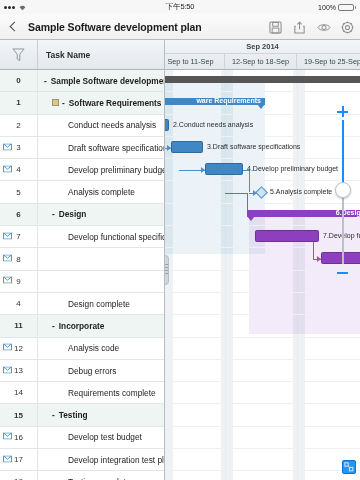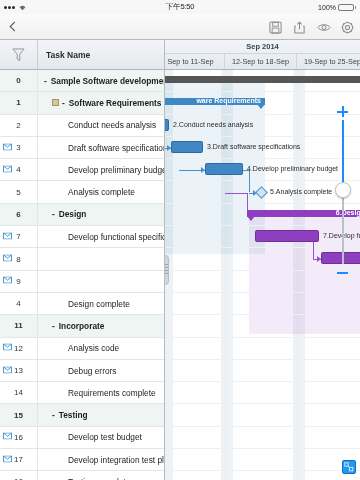--- a/index.html
+++ b/index.html
@@ -216,20 +216,21 @@
         <span class="batt-body"><span class="batt-fill"></span></span>
         <span class="batt-cap"></span>
       </span>
     </div>
   </div>
 
   <div class="navbar">
     <div class="back-btn">
       <span class="chev"></span>
     </div>
+    <div class="doc-title">Sample Software development plan</div>
     <div class="nav-tools">
       <div class="tool">
         <svg width="13" height="13" viewBox="0 0 14 14">
           <rect x="1" y="1" width="12" height="12" rx="1.2" fill="none" stroke="#8b8b8b" stroke-width="1.1"></rect>
           <rect x="4" y="1.6" width="6" height="4" fill="none" stroke="#8b8b8b" stroke-width="1"></rect>
           <rect x="3.4" y="7.6" width="7.2" height="5.4" fill="none" stroke="#8b8b8b" stroke-width="1"></rect>
         </svg>
       </div>
       <div class="tool">
         <svg width="13" height="13" viewBox="0 0 14 14">

